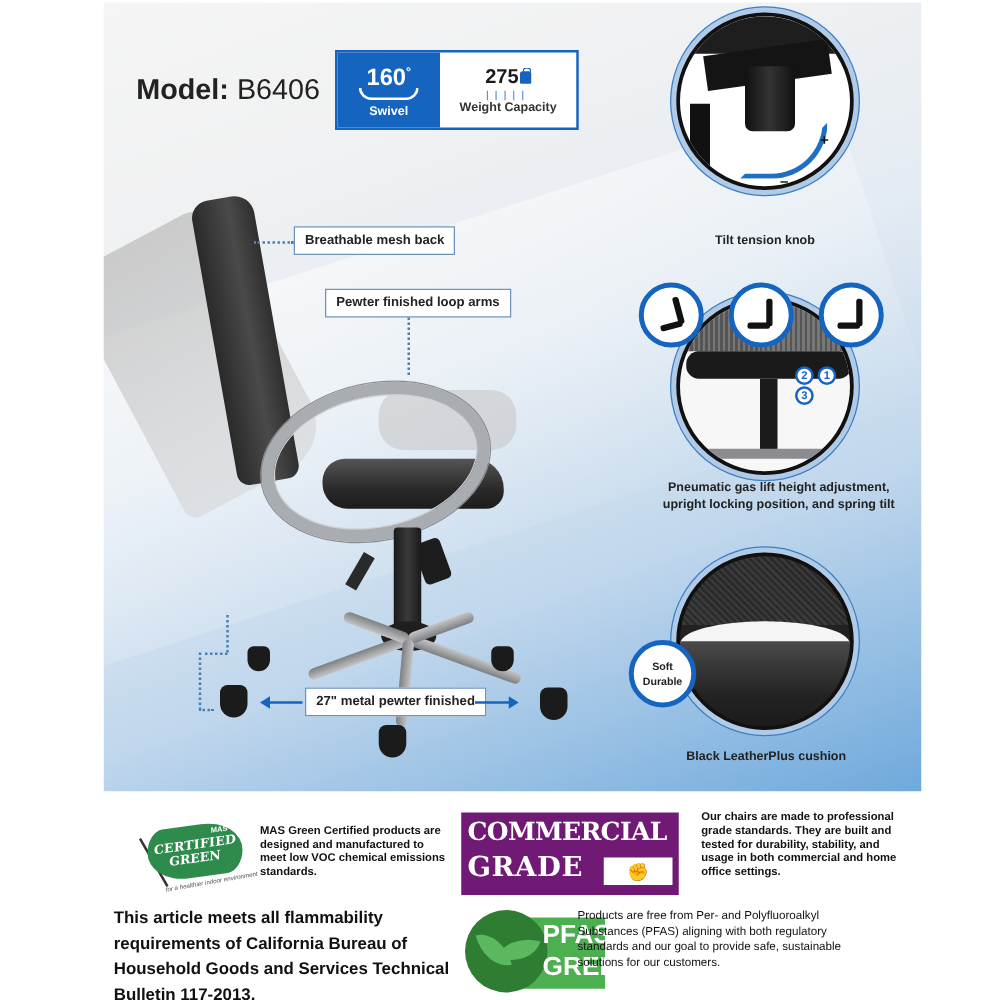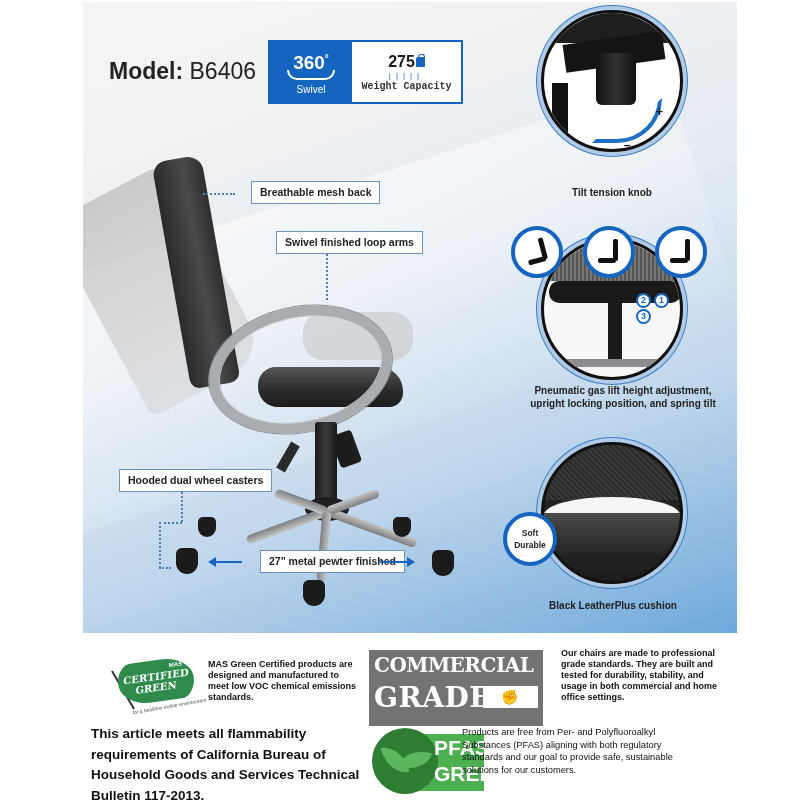--- a/index.html
+++ b/index.html
@@ -28,35 +28,35 @@
     position: absolute; left: 185px; top: 38px; width: 195px; height: 64px;
     border: 2px solid #1565c0; background: #fff; display: flex;
   }
   .spec .swivel {
     width: 82px; height: 100%; background: #1565c0; color: #fff;
     display: flex; flex-direction: column; align-items: center; justify-content: center;
   }
   .spec .swivel .deg { font-size: 19px; font-weight: 700; line-height: 20px; position: relative; }
   .spec .swivel .deg sup { font-size: 10px; }
   .spec .swivel .arc { width: 48px; height: 10px; border: 2px solid #fff; border-top: none; border-radius: 0 0 24px 24px; margin-top: -4px; }
-  .spec .swivel .lbl { font-size: 10px; font-weight: 400; margin-top: 4px; }
+  .spec .swivel .lbl { font-size: 10px; font-weight: 700; margin-top: 4px; }
   .spec .weight {
     flex: 1; display: flex; flex-direction: column; align-items: center; justify-content: center;
   }
   .spec .weight .num { font-size: 16px; font-weight: 700; display: flex; align-items: center; gap: 1px; }
   .spec .weight .num .bag { width: 9px; height: 10px; background: #1565c0; border-radius: 2px 2px 1px 1px; position: relative; }
   .spec .weight .num .bag::before { content: ""; position: absolute; left: 2px; top: -3px; width: 5px; height: 3px; border: 1px solid #1565c0; border-bottom: none; border-radius: 3px 3px 0 0; }
   .spec .weight .ticks { font-size: 8px; color: #1565c0; letter-spacing: 5px; line-height: 10px; }
-  .spec .weight .lbl { font-size: 10px; font-weight: 700; color: #333; margin-top: 0; font-family: Liberation Mono, monospace; }
+  .spec .weight .lbl { font-size: 10px; font-weight: 700; color: #333; margin-top: 0; }
 
   
   .callout {
     position: absolute; background: #fff; border: 1.5px solid #6d93ba;
     font-size: 10.5px; font-weight: 700; color: #222; padding: 0 8px;
-    height: 23px; line-height: 20px; white-space: nowrap; margin-left: 16px;
+    height: 23px; line-height: 20px; white-space: nowrap;
   }
   .dots-h { position: absolute; border-top: 2px dotted #4a7fb5; height: 0; }
   .dots-v { position: absolute; border-left: 2px dotted #4a7fb5; width: 0; }
 
   
   .ghost-back { position: absolute; left: 10px; top: 178px; width: 130px; height: 220px;
     background: linear-gradient(180deg, rgba(190,190,190,0.75), rgba(210,210,210,0.5));
     border-radius: 40px 20px 40px 10px; transform: rotate(-28deg); }
   .back { position: absolute; left: 88px; top: 155px; width: 50px; height: 230px;
     background: linear-gradient(90deg, #2a2a2a, #4a4a4a 60%, #2f2f2f);
@@ -138,25 +138,25 @@
   }
   .mas-flag .mas { font-size: 6px; font-weight: 700; position: absolute; right: 12px; top: 4px; }
   .mas-flag .cert { font-size: 10px; font-weight: 900; font-family: "DejaVu Serif", serif; position: absolute; left: 0; right: 0; top: 11px; letter-spacing: 0.2px; }
   .mas-flag .green { font-size: 10px; font-weight: 900; font-family: "DejaVu Serif", serif; position: absolute; left: 0; right: 0; top: 22px; }
   .mas-pole { position: absolute; left: 4px; top: 20px; width: 2px; height: 44px; background: #333; transform: rotate(-30deg); }
   .mas-tag { position: absolute; left: 14px; top: 55px; font-size: 5px; font-style: italic; color: #555; transform: rotate(-10deg); white-space: nowrap; }
 
   .txt-mas { position: absolute; left: 208px; top: 659px; width: 150px; font-size: 9px; font-weight: 700; line-height: 11px; color: #111; }
 
   .commercial {
-    position: absolute; left: 369px; top: 650px; width: 174px; height: 76px; background: #737373;
+    position: absolute; left: 369px; top: 650px; width: 174px; height: 66px; background: #701a75;
     color: #fff; font-family: "DejaVu Serif", serif; font-weight: 900;
   }
   .commercial .l1 { position: absolute; left: 5px; top: 3px; font-size: 20px; letter-spacing: -0.5px; }
-  .commercial .l2 { position: absolute; left: 5px; top: 31px; font-size: 28px; letter-spacing: 0.5px; }
+  .commercial .l2 { position: absolute; left: 5px; top: 31px; font-size: 22px; letter-spacing: 0.5px; }
   .commercial .fist { position: absolute; left: 114px; top: 36px; width: 55px; height: 22px; background: #fff; display: flex; align-items: center; justify-content: center; font-size: 14px; color: #000; }
 
   .txt-comm { position: absolute; left: 561px; top: 648px; width: 160px; font-size: 9px; font-weight: 700; line-height: 11px; color: #111; }
 
   .flamm { position: absolute; left: 91px; top: 724px; width: 275px; font-size: 13.5px; font-weight: 700; line-height: 20.5px; color: #111; }
 
   .pfas { position: absolute; left: 372px; top: 728px; width: 112px; height: 66px; }
   .pfas .band { position: absolute; left: 30px; top: 6px; width: 82px; height: 57px; background: #4caf50; }
   .pfas .disc { position: absolute; left: 0; top: 0; width: 66px; height: 66px; border-radius: 50%; background: #2e7d32; }
   .pfas .leafL, .pfas .leafR { position: absolute; width: 22px; height: 30px; background: #5cb85f; border-radius: 0 100% 0 100%; top: 17px; }
@@ -174,21 +174,21 @@
 <div class="hero">
 
   <div class="model">
     <b>Model:</b>
     <span>B6406</span>
   </div>
 
   <div class="spec">
     <div class="swivel">
       <div class="deg">
-        <span>360</span><sup>°</sup>
+        <span>160</span><sup>°</sup>
       </div>
       <div class="arc"></div>
       <div class="lbl">Swivel</div>
     </div>
     <div class="weight">
       <div class="num">
         <span>275</span>
         <span class="bag"></span>
       </div>
       <div class="ticks">|||||</div>
@@ -214,24 +214,23 @@
     <div class="wheel" style="left:93px;top:546px;"></div>
     <div class="wheel" style="left:349px;top:548px;"></div>
     <div class="wheel" style="left:220px;top:578px;"></div>
     <div class="wheel" style="left:115px;top:515px;width:18px;height:20px;"></div>
     <div class="wheel" style="left:310px;top:515px;width:18px;height:20px;"></div>
   </div>
 
   <div class="dots-h" style="left:120px;top:191px;width:32px;"></div>
   <div class="callout" style="left:152px;top:179px;">Breathable mesh back</div>
 
-  <div class="callout" style="left:177px;top:229px;">Swivel finished loop arms</div>
+  <div class="callout" style="left:177px;top:229px;">Pewter finished loop arms</div>
   <div class="dots-v" style="left:243px;top:252px;height:46px;"></div>
 
-  <div class="callout" style="left:20px;top:467px;">Hooded dual wheel casters</div>
   <div class="dots-v" style="left:98px;top:490px;height:30px;"></div>
   <div class="dots-h" style="left:76px;top:520px;width:23px;"></div>
   <div class="dots-v" style="left:76px;top:520px;height:46px;"></div>
   <div class="dots-h" style="left:76px;top:565px;width:12px;"></div>
 
   <div class="arrow-l" style="left:127px;top:559px;width:32px;"></div>
   <div class="callout" style="left:161px;top:548px;">27" metal pewter finished</div>
   <div class="arrow-r" style="left:297px;top:559px;width:33px;"></div>
 
   <div class="circle c1">

